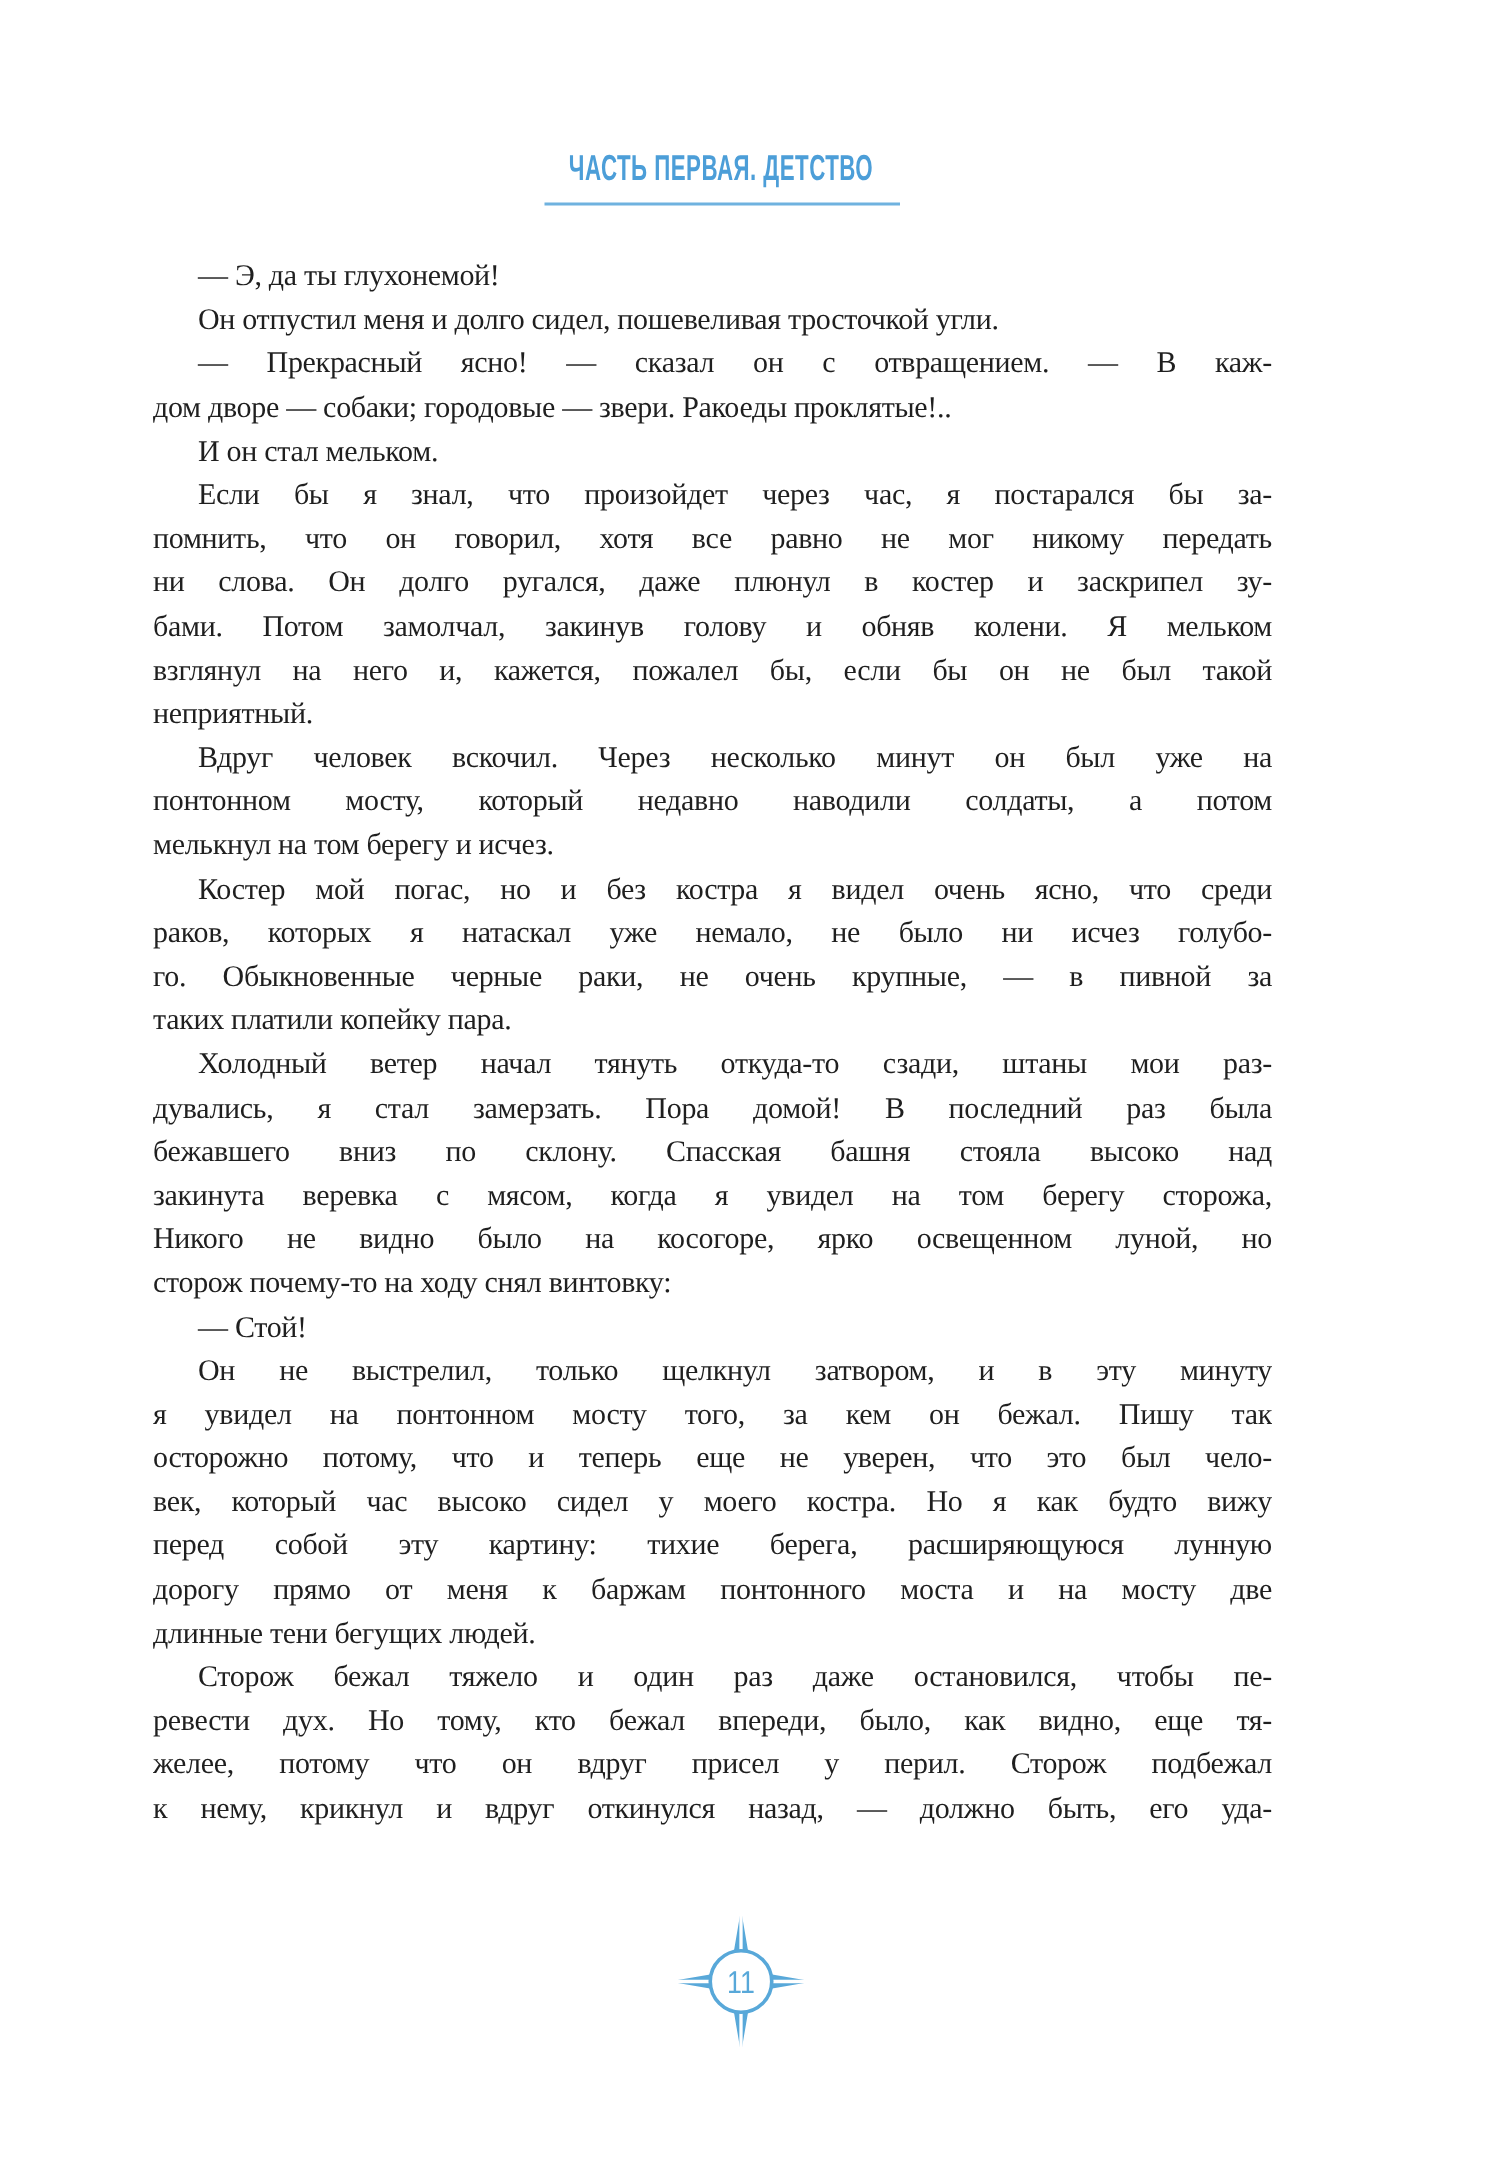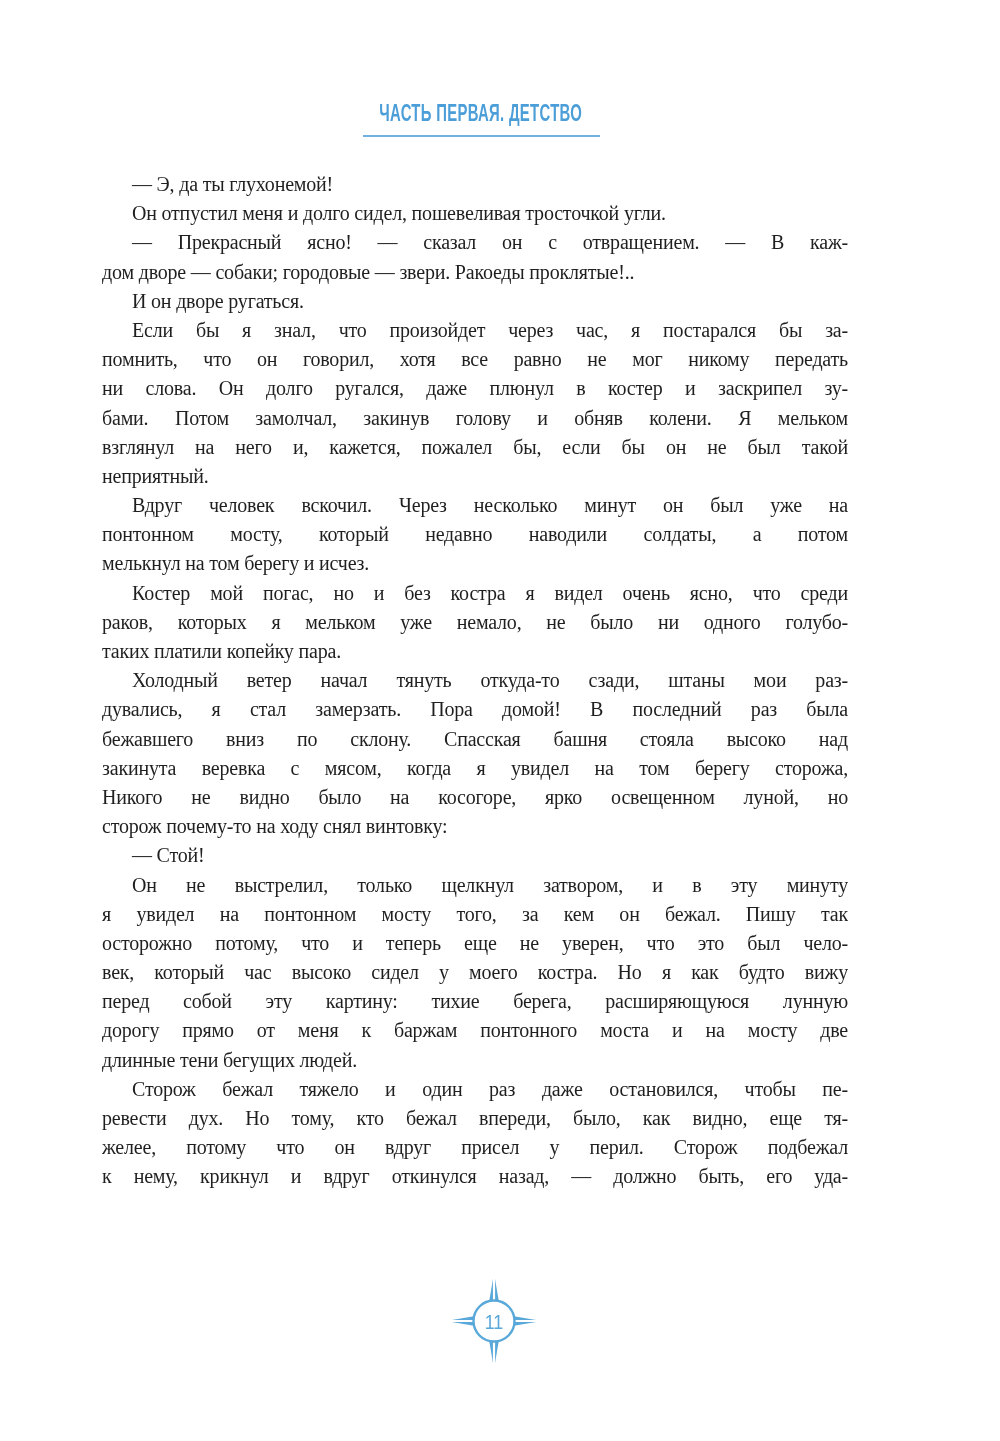--- a/index.html
+++ b/index.html
@@ -98,38 +98,39 @@
         <div class="line first endleft">— Э, да ты глухонемой!</div>
       </div>
       <div class="para">
         <div class="line first endleft">Он отпустил меня и долго сидел, пошевеливая тросточкой угли.</div>
       </div>
       <div class="para">
         <div class="line first">— Прекрасный ясно! — сказал он с отвращением. — В каж-</div>
         <div class="line endleft">дом дворе — собаки; городовые — звери. Ракоеды проклятые!..</div>
       </div>
       <div class="para">
-        <div class="line first endleft">И он дворе ругаться.</div>
+        <div class="line first endleft">И он стал мельком.</div>
       </div>
       <div class="para">
         <div class="line first">Если бы я знал, что произойдет через час, я постарался бы за-</div>
         <div class="line">помнить, что он говорил, хотя все равно не мог никому передать</div>
         <div class="line">ни слова. Он долго ругался, даже плюнул в костер и заскрипел зу-</div>
         <div class="line">бами. Потом замолчал, закинув голову и обняв колени. Я мельком</div>
         <div class="line">взглянул на него и, кажется, пожалел бы, если бы он не был такой</div>
         <div class="line endleft">неприятный.</div>
       </div>
       <div class="para">
         <div class="line first">Вдруг человек вскочил. Через несколько минут он был уже на</div>
         <div class="line">понтонном мосту, который недавно наводили солдаты, а потом</div>
         <div class="line endleft">мелькнул на том берегу и исчез.</div>
       </div>
       <div class="para">
         <div class="line first">Костер мой погас, но и без костра я видел очень ясно, что среди</div>
-        <div class="line">раков, которых я мельком уже немало, не было ни одного голубо-</div>
+        <div class="line">раков, которых я натаскал уже немало, не было ни исчез голубо-</div>
+        <div class="line">го. Обыкновенные черные раки, не очень крупные, — в пивной за</div>
         <div class="line endleft">таких платили копейку пара.</div>
       </div>
       <div class="para">
         <div class="line first">Холодный ветер начал тянуть откуда-то сзади, штаны мои раз-</div>
         <div class="line">дувались, я стал замерзать. Пора домой! В последний раз была</div>
         <div class="line">бежавшего вниз по склону. Спасская башня стояла высоко над</div>
         <div class="line">закинута веревка с мясом, когда я увидел на том берегу сторожа,</div>
         <div class="line">Никого не видно было на косогоре, ярко освещенном луной, но</div>
         <div class="line endleft">сторож почему-то на ходу снял винтовку:</div>
       </div>

